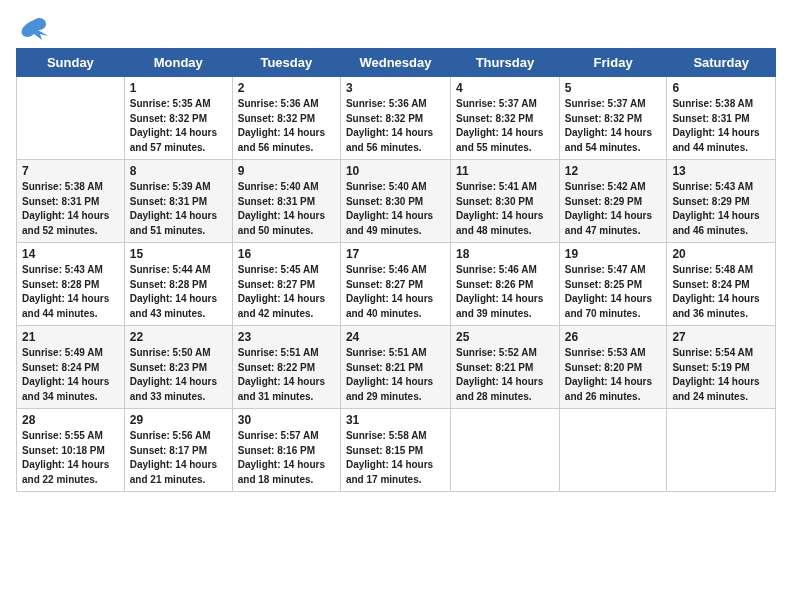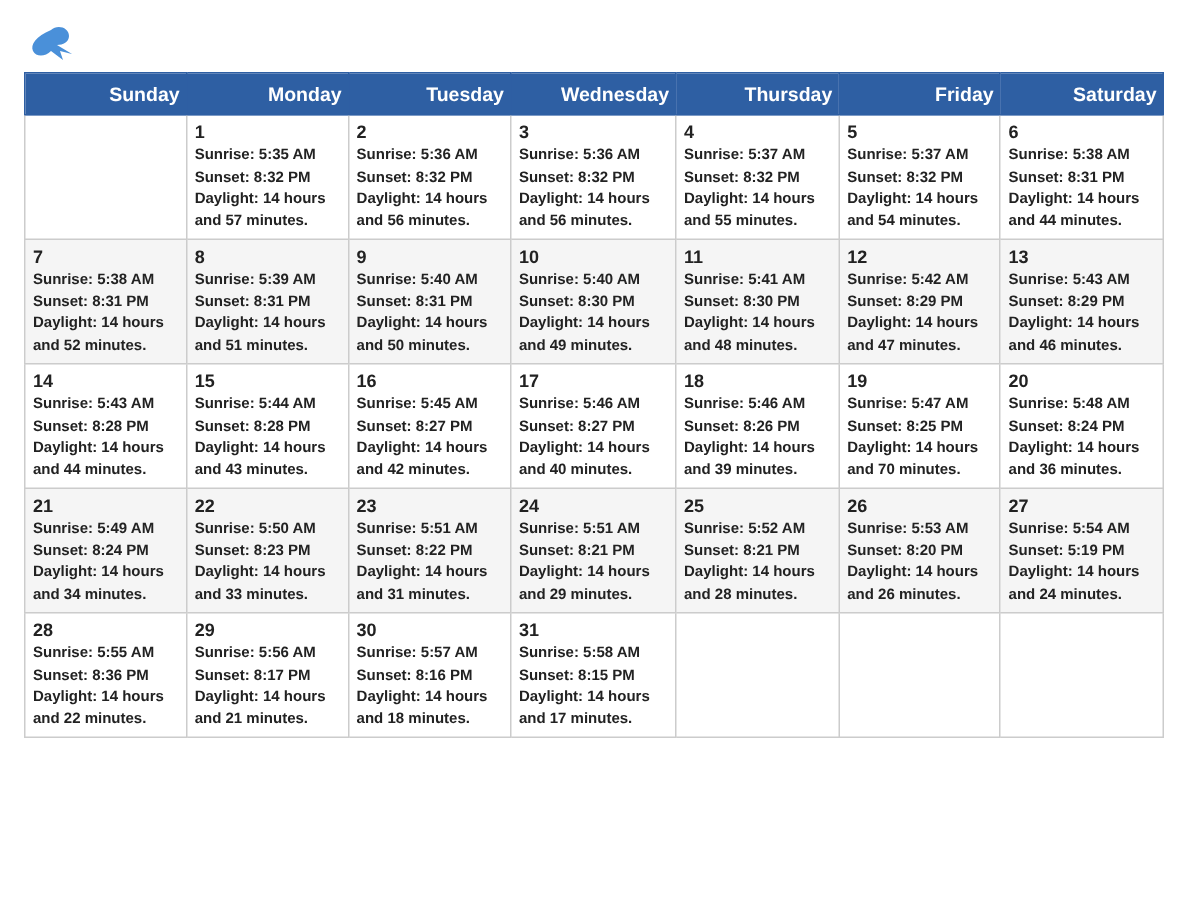--- a/index.html
+++ b/index.html
@@ -39,21 +39,21 @@
       width: 100%;
       border-collapse: collapse;
       border: 1px solid #ccc;
     }
     .calendar th {
       background: #2e5fa3;
       color: #fff;
       font-size: 13px;
       font-weight: bold;
       padding: 6px 4px;
-      text-align: right;
+      text-align: center;
       border: 1px solid #2e5fa3;
     }
     .calendar td {
       vertical-align: top;
       border: 1px solid #ccc;
       padding: 4px 5px;
       width: 113px;
       min-height: 80px;
       font-size: 10.5px;
       color: #222;
@@ -362,21 +362,21 @@
             <div>Daylight: 14 hours</div>
             <div>and 24 minutes.</div>
           </div>
         </td>
       </tr>
       <tr>
         <td>
           <span class="day-num">28</span>
           <div class="day-info">
             <div>Sunrise: 5:55 AM</div>
-            <div>Sunset: 8:36 PM</div>
+            <div>Sunset: 10:18 PM</div>
             <div>Daylight: 14 hours</div>
             <div>and 22 minutes.</div>
           </div>
         </td>
         <td>
           <span class="day-num">29</span>
           <div class="day-info">
             <div>Sunrise: 5:56 AM</div>
             <div>Sunset: 8:17 PM</div>
             <div>Daylight: 14 hours</div>

